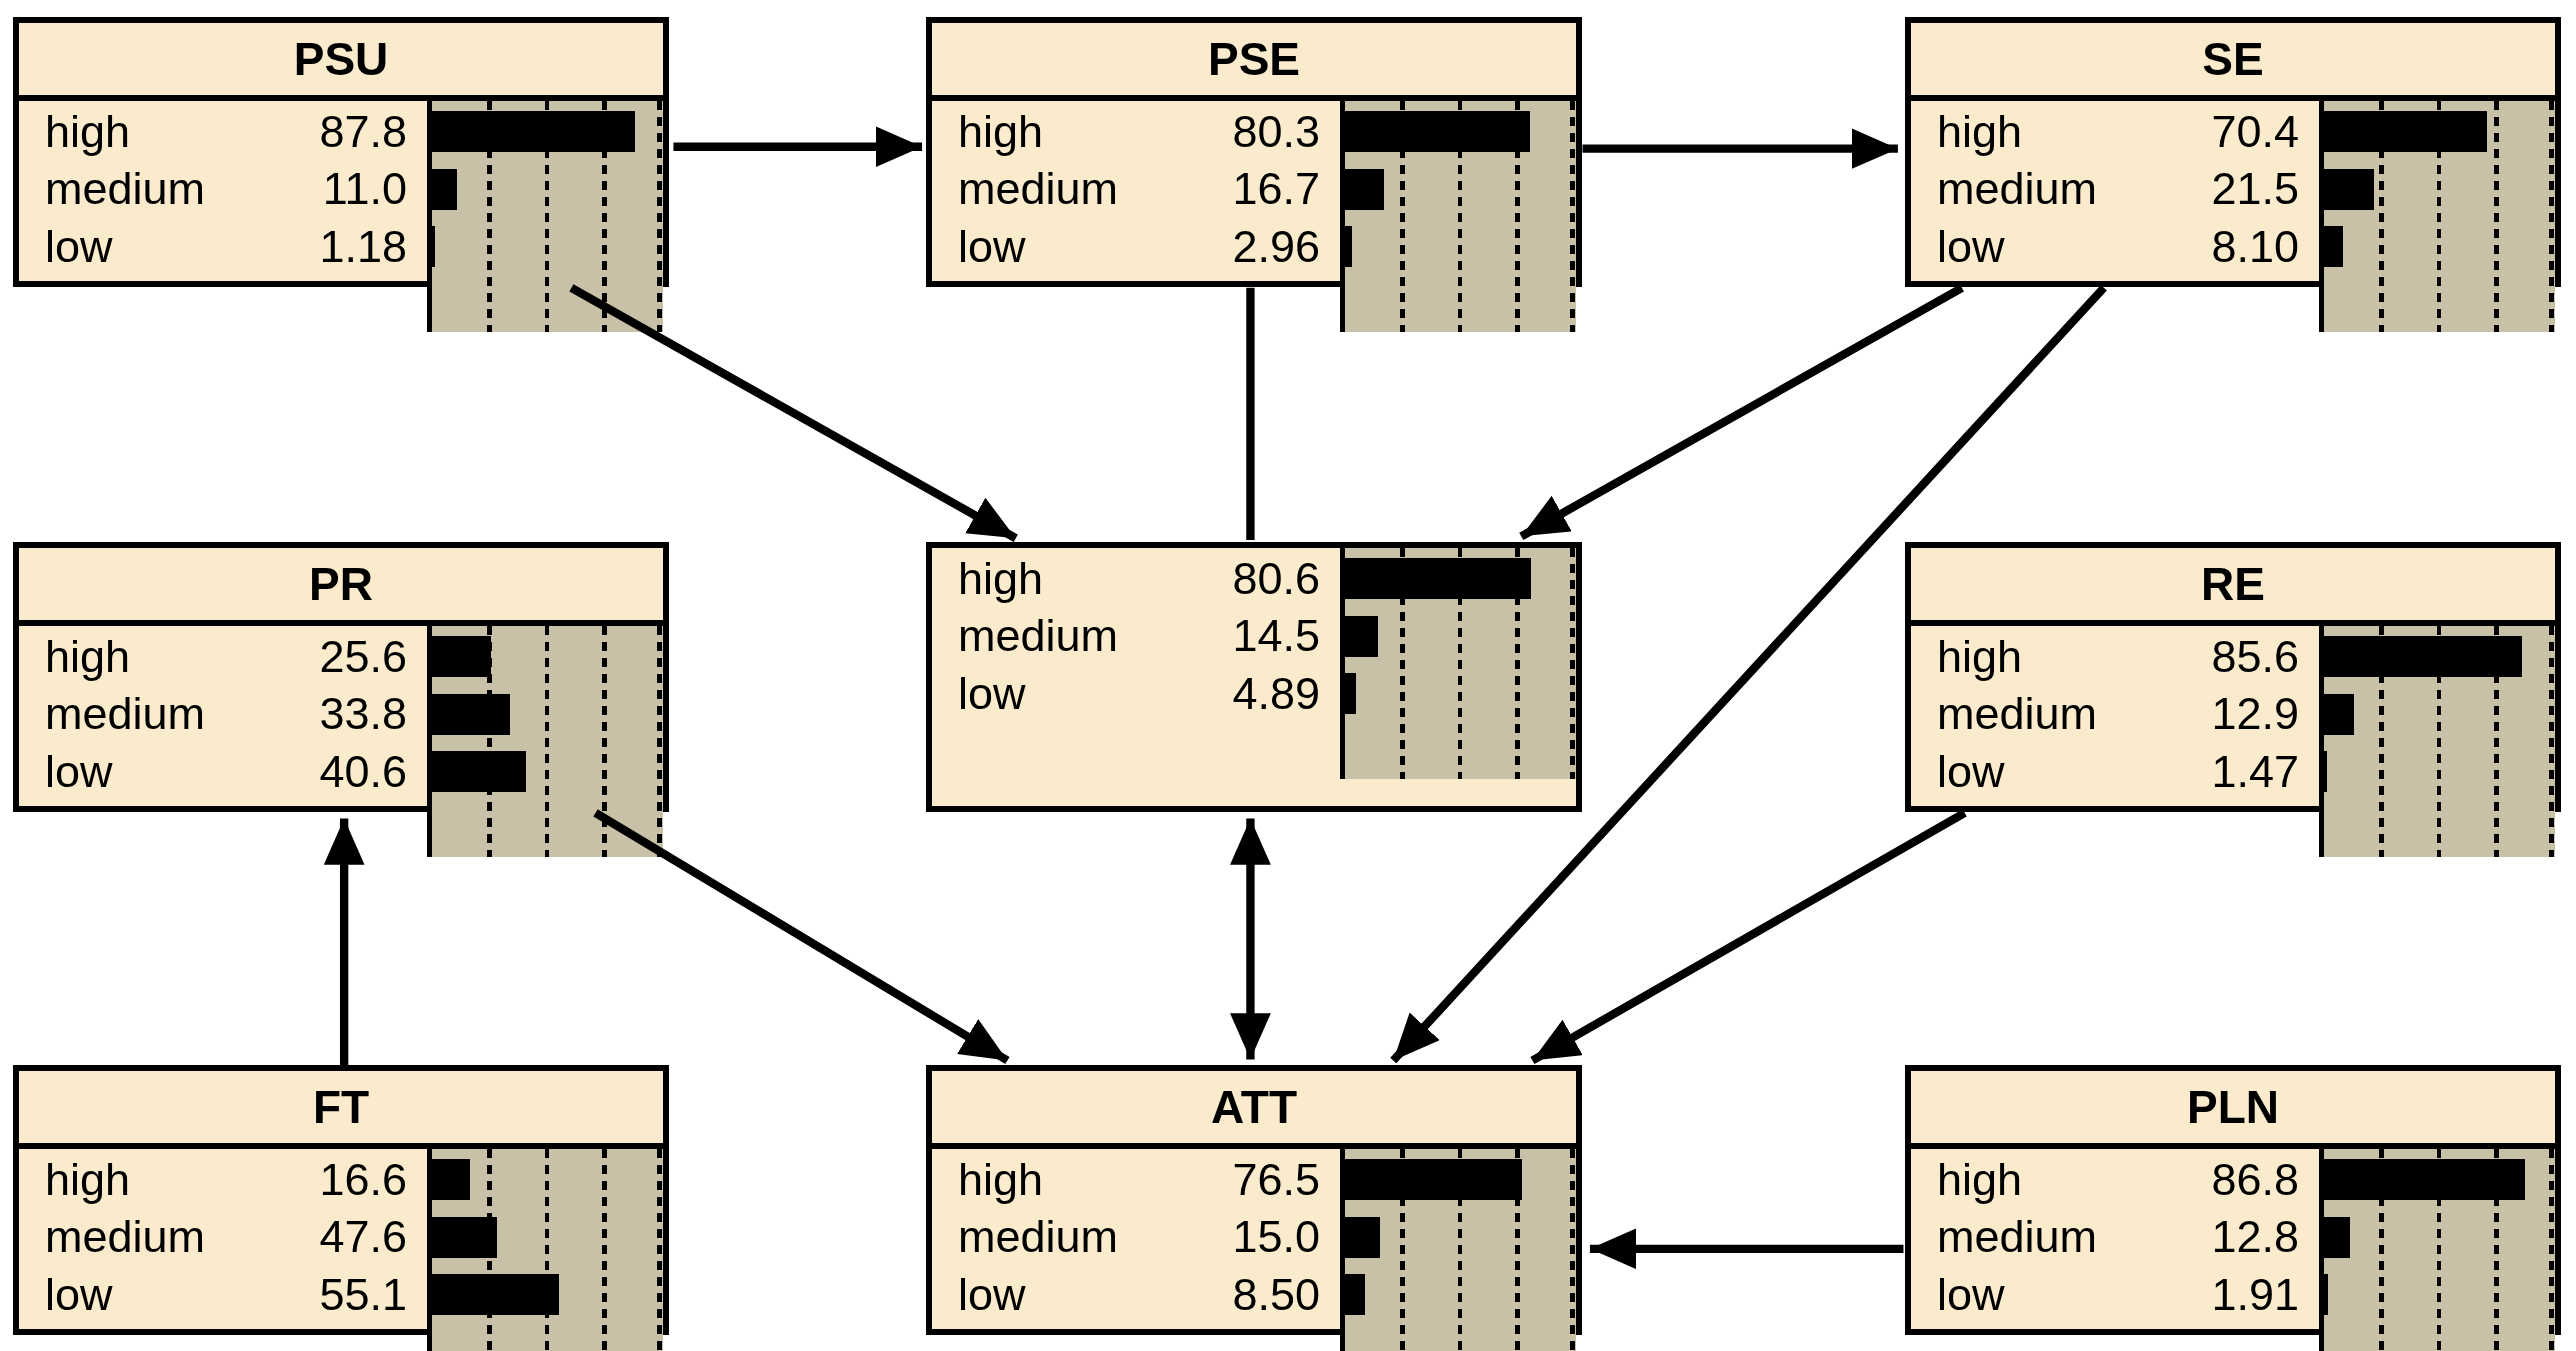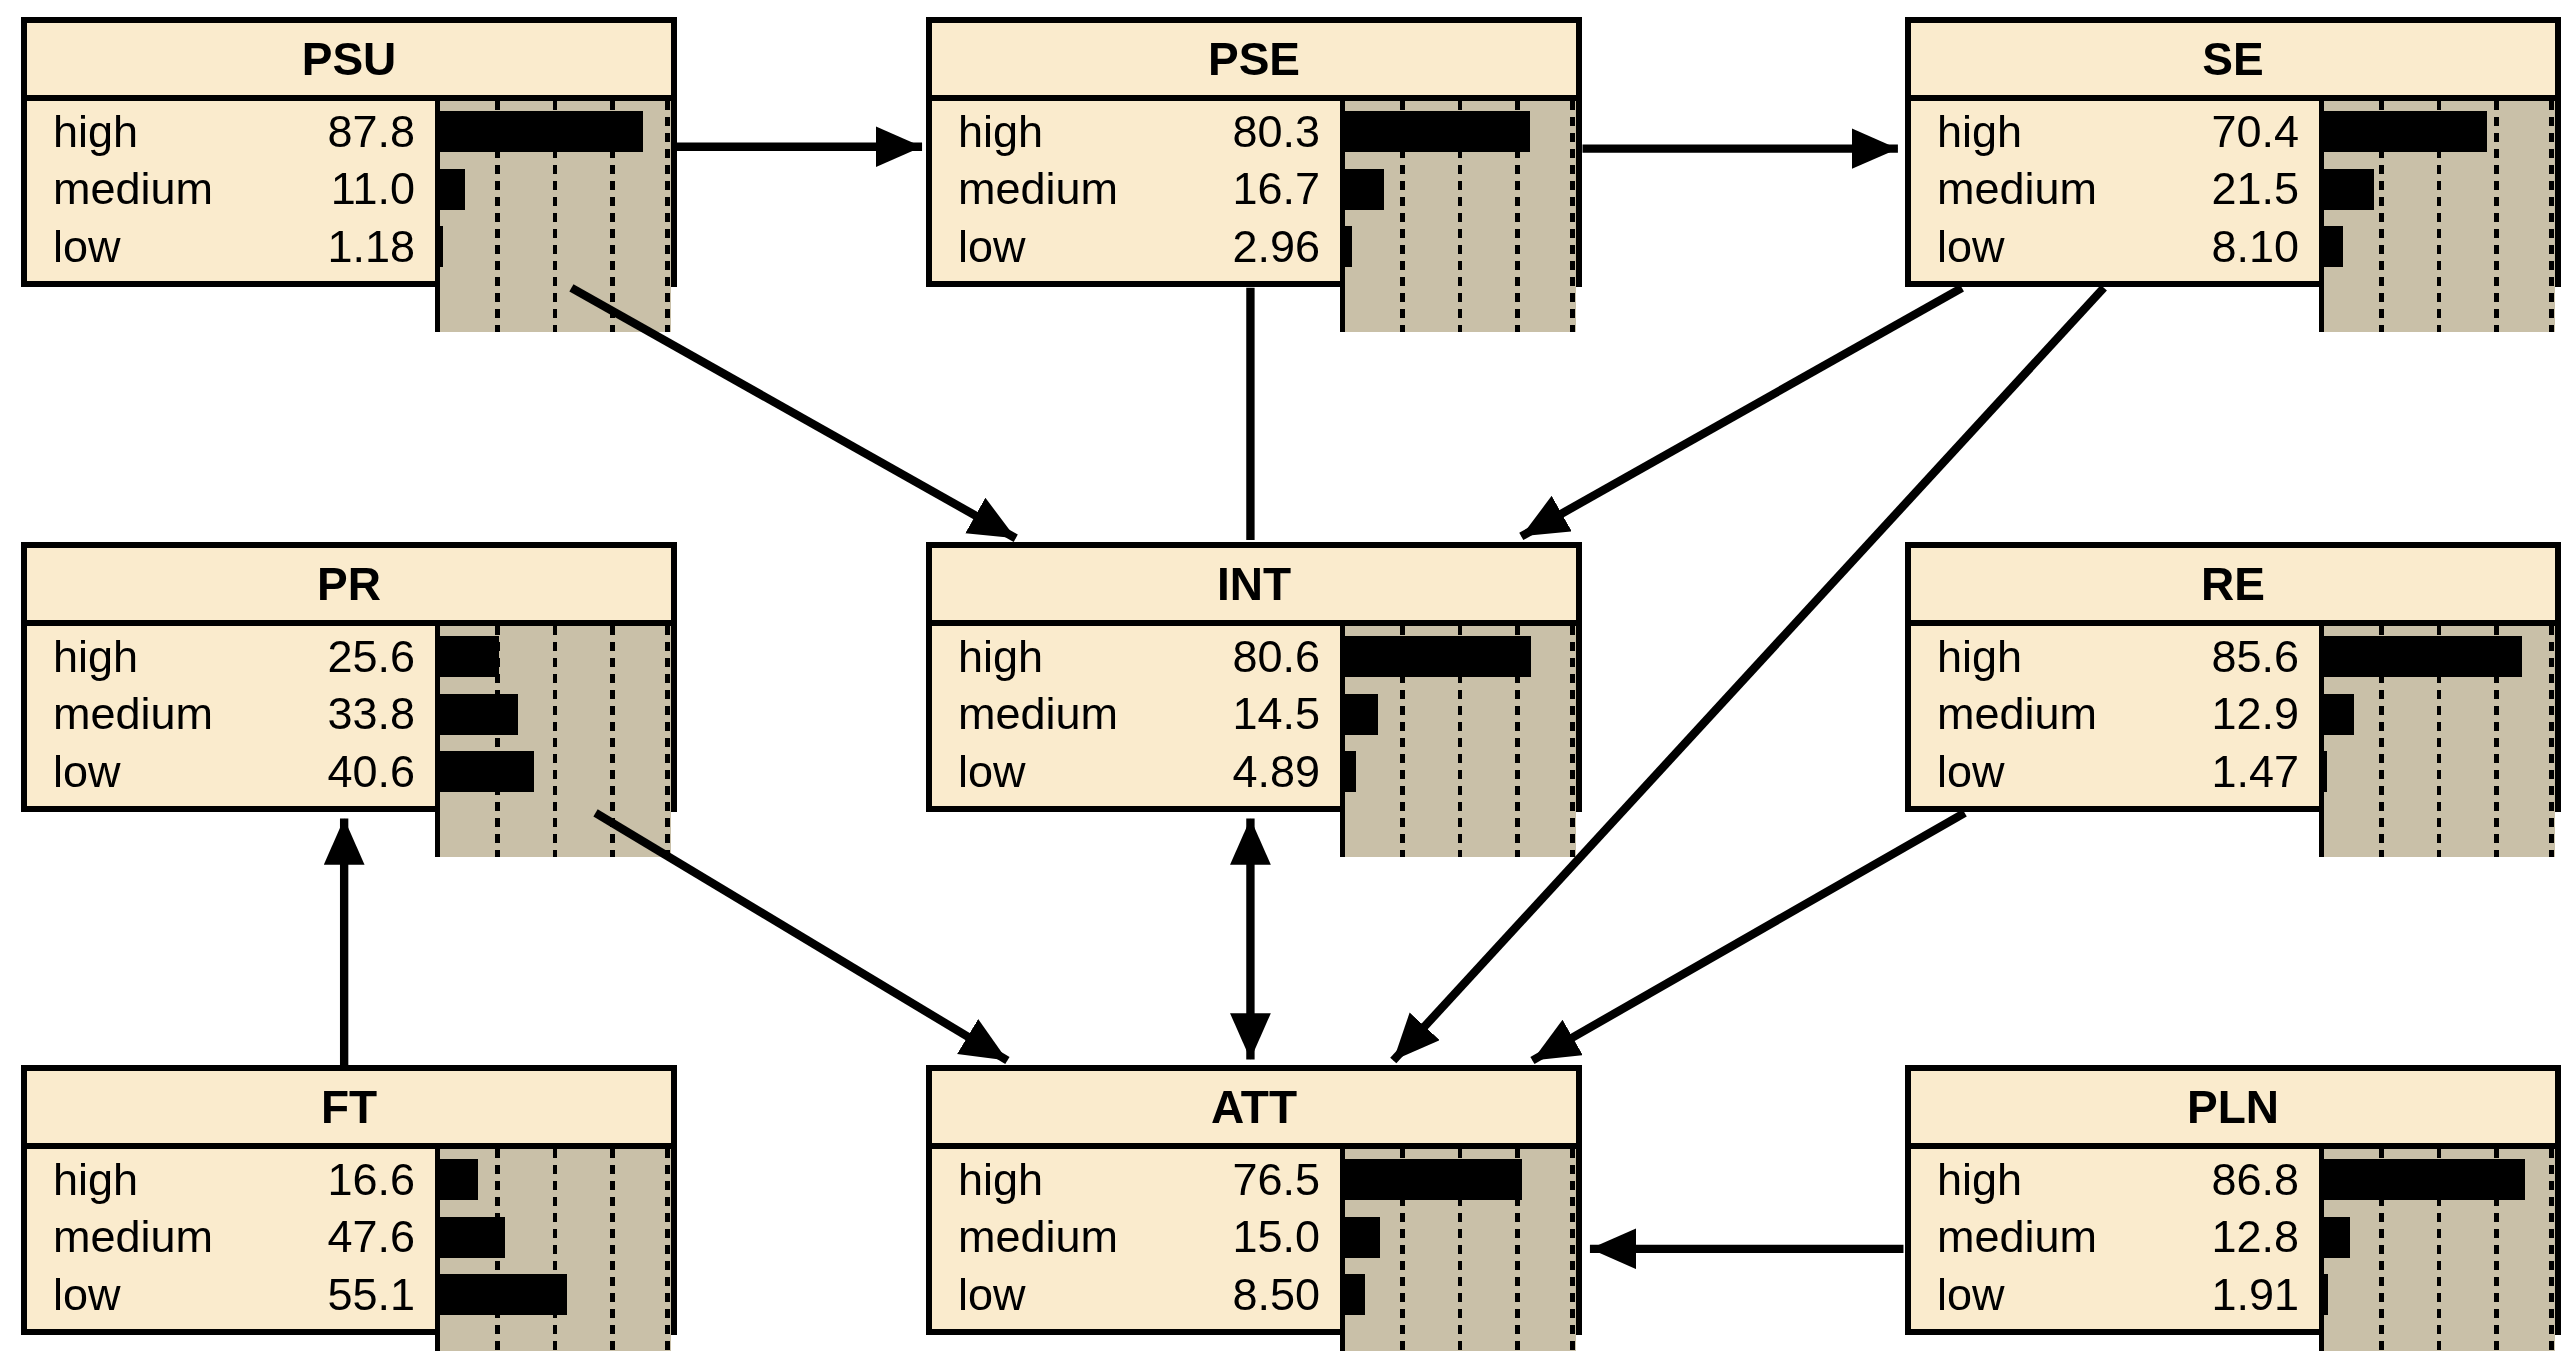--- a/index.html
+++ b/index.html
@@ -4,21 +4,21 @@
 <style>
   html,body{margin:0;padding:0;background:#fff}
   .canvas{position:relative;width:2576px;height:1352px;background:#ffffff;
           font-family:"Liberation Sans",sans-serif;overflow:hidden}
   #edges{position:absolute;left:0;top:0;z-index:6;pointer-events:none}
   #edges line{stroke:#000;stroke-width:9}
   #edges .ah{fill:#000}
 
   .node{position:absolute;width:644px;height:258px;background:#FAEBCD;
         border:6.5px solid #000;z-index:2}
-  .c0{left:21px}.c1{left:926px}.c2{left:1905px}
+  .c0{left:13px}.c1{left:926px}.c2{left:1905px}
   .r0{top:16.7px}.r1{top:542px}.r2{top:1065px}
 
   .nhead{height:72px;border-bottom:6.5px solid #000;display:flex;align-items:center;
          justify-content:center;font-size:46px;font-weight:bold;color:#000}
   .nbody{position:relative;height:231px}
   .nrow{position:absolute;left:0;width:388px;height:58px;display:flex;
         align-items:center;font-size:45px;color:#000}
   .nr0{top:1.9px}.nr1{top:59px}.nr2{top:117px}
   .nlabel{padding-left:26px;flex:1}
   .nvalue{white-space:nowrap}
@@ -158,21 +158,20 @@
         <i class="gl gl3"></i>
         <i class="gl gl4"></i>
         <div class="bar br0" style="width: 25.6%;"></div>
         <div class="bar br1" style="width: 33.8%;"></div>
         <div class="bar br2" style="width: 40.6%;"></div>
       </div>
     </div>
   </div>
 
   <div class="node c1 r1">
-    <div class="nhead">INT</div>
     <div class="nbody">
       <div class="nrow nr0">
         <span class="nlabel">high</span>
         <span class="nvalue">80.6</span>
       </div>
       <div class="nrow nr1">
         <span class="nlabel">medium</span>
         <span class="nvalue">14.5</span>
       </div>
       <div class="nrow nr2">

